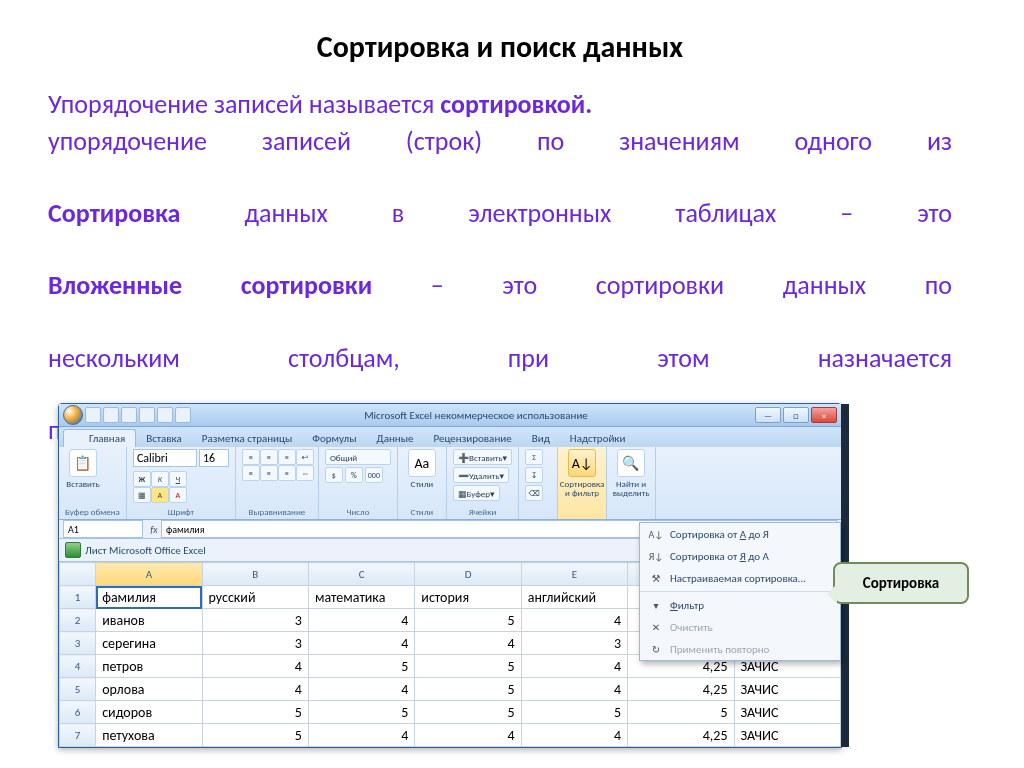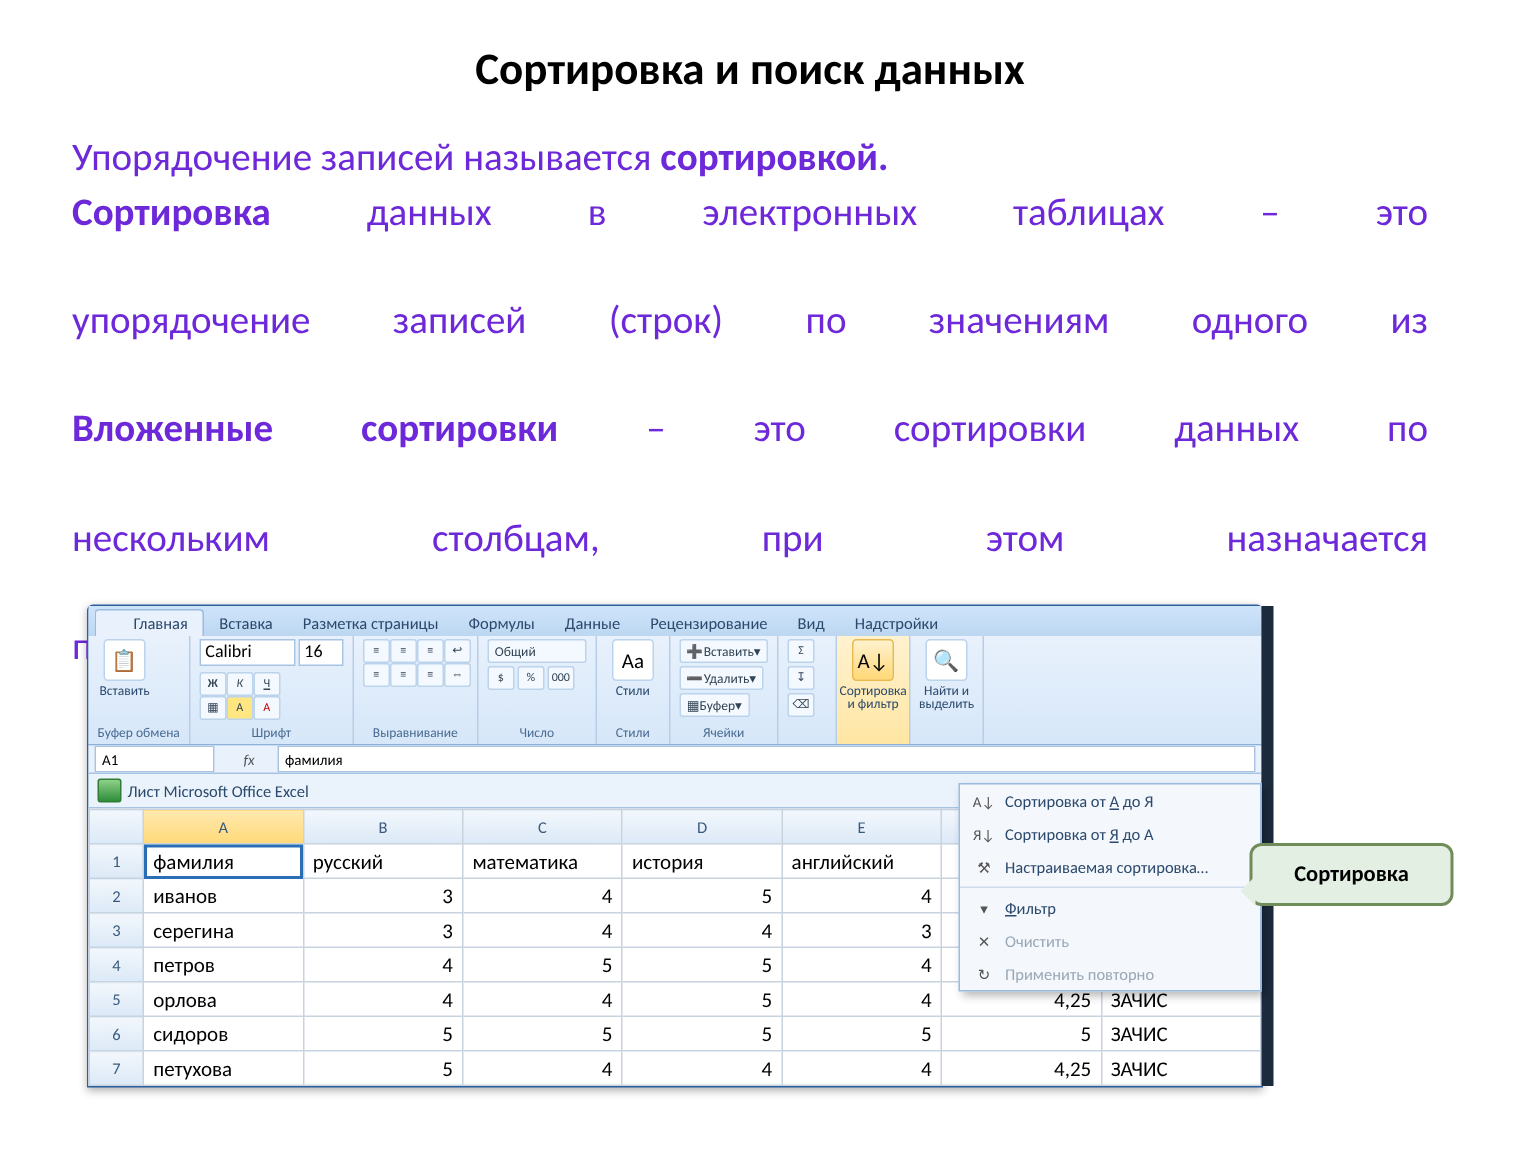--- a/index.html
+++ b/index.html
@@ -86,21 +86,21 @@
   .bigbtn .lbl { font-size:9px; color:#2c4a6d; text-align:center; line-height:1; }
   .mini-grid { display:grid; grid-template-columns:repeat(3,16px); grid-auto-rows:14px; gap:2px; }
   .mini-grid .m, .m { width:16px;height:14px;background:#f4f9ff;border:1px solid #bcd3ec;border-radius:2px; font-size:8px; display:flex;align-items:center;justify-content:center; color:#345;}
   .stackv { display:flex; flex-direction:column; gap:2px; }
   .pill { height:14px; padding:0 4px; background:#f4f9ff;border:1px solid #bcd3ec;border-radius:2px; font-size:9px; color:#345; display:flex; align-items:center; white-space:nowrap;}
   .font-box { display:flex; gap:2px; margin-bottom:2px;}
   .font-box .sel { height:16px; background:#fff;border:1px solid #a8c3e2;font-size:12px;padding:0 3px;display:flex;align-items:center; }
   .group.sort .bigbtn .ico { background:linear-gradient(#fff2cf,#ffd877); border-color:#e7b94e; }
   .group.sort { background:linear-gradient(#fff2cf,#ffe6a3); }
 
-  .formula-bar { display:flex; align-items:center; height:18px; background:#e8f1fc; border-bottom:1px solid #a8c3e2;gap:12px; }
+  .formula-bar { display:flex; align-items:center; height:18px; background:#e8f1fc; border-bottom:1px solid #a8c3e2; }
   .namebox { width:70px; height:16px; background:#fff; border:1px solid #a8c3e2; margin:0 4px; font-size:10px; padding:0 4px; display:flex;align-items:center; }
   .fx { width:14px; text-align:center; font-style:italic; color:#555; font-size:10px; }
   .fbar-input { flex:1; height:16px; background:#fff; border:1px solid #a8c3e2; margin-right:4px; font-size:10px; padding:0 4px; display:flex;align-items:center;}
 
   .sheet-title { background:#eaf2fb; border-bottom:1px solid #a8c3e2; padding:3px 6px; font-size:11px; color:#2c4a6d; display:flex; align-items:center; gap:4px;}
   .sheet-title .xls { width:14px;height:14px;background:linear-gradient(#8fd08a,#2f8e3a);border:1px solid #2f7e34;border-radius:2px;}
 
   .grid-area { background:#fff; }
   table.sheet { border-collapse:collapse; width:100%; font-size:14px; }
   table.sheet th, table.sheet td { border:1px solid #c7d3df; padding:2px 6px; height:18px; }
@@ -162,36 +162,53 @@
 </head>
 <body>
 
 <div class="slide">
   <h1 class="page-title">Сортировка и поиск данных</h1>
 
   <div class="body-text">
     <p>
       <span>Упорядочение записей называется </span><b>сортировкой.</b>
     </p>
+    <p class="justify">упорядочение записей (строк) по значениям одного из</p>
     <p class="justify">
       <b>Сортировка</b> <span>данных в электронных таблицах – это</span>
     </p>
-    <p class="justify">упорядочение записей (строк) по значениям одного из</p>
     <p class="justify">
       <b>Вложенные сортировки</b> <span>– это сортировки данных по</span>
     </p>
     <p class="justify">нескольким столбцам, при этом назначается</p>
     <p>последовательность сортировки столбцов.</p>
   </div>
 </div>
 
 <div class="shot-wrap">
   <div class="excel">
     <div class="darkstrip"></div>
 
+    <div class="titlebar">
+      <div class="qat">
+        <div class="orb"></div>
+        <div class="qicon"></div>
+        <div class="qicon"></div>
+        <div class="qicon"></div>
+        <div class="qicon"></div>
+        <div class="qicon"></div>
+        <div class="qicon"></div>
+      </div>
+      <div class="win-title">Microsoft Excel некоммерческое использование</div>
+      <div class="win-btns">
+        <div class="wbtn">—</div>
+        <div class="wbtn">□</div>
+        <div class="wbtn close">×</div>
+      </div>
+    </div>
 
     <div class="tabs-row">
       <div class="tab active">Главная</div>
       <div class="tab">Вставка</div>
       <div class="tab">Разметка страницы</div>
       <div class="tab">Формулы</div>
       <div class="tab">Данные</div>
       <div class="tab">Рецензирование</div>
       <div class="tab">Вид</div>
       <div class="tab">Надстройки</div>

